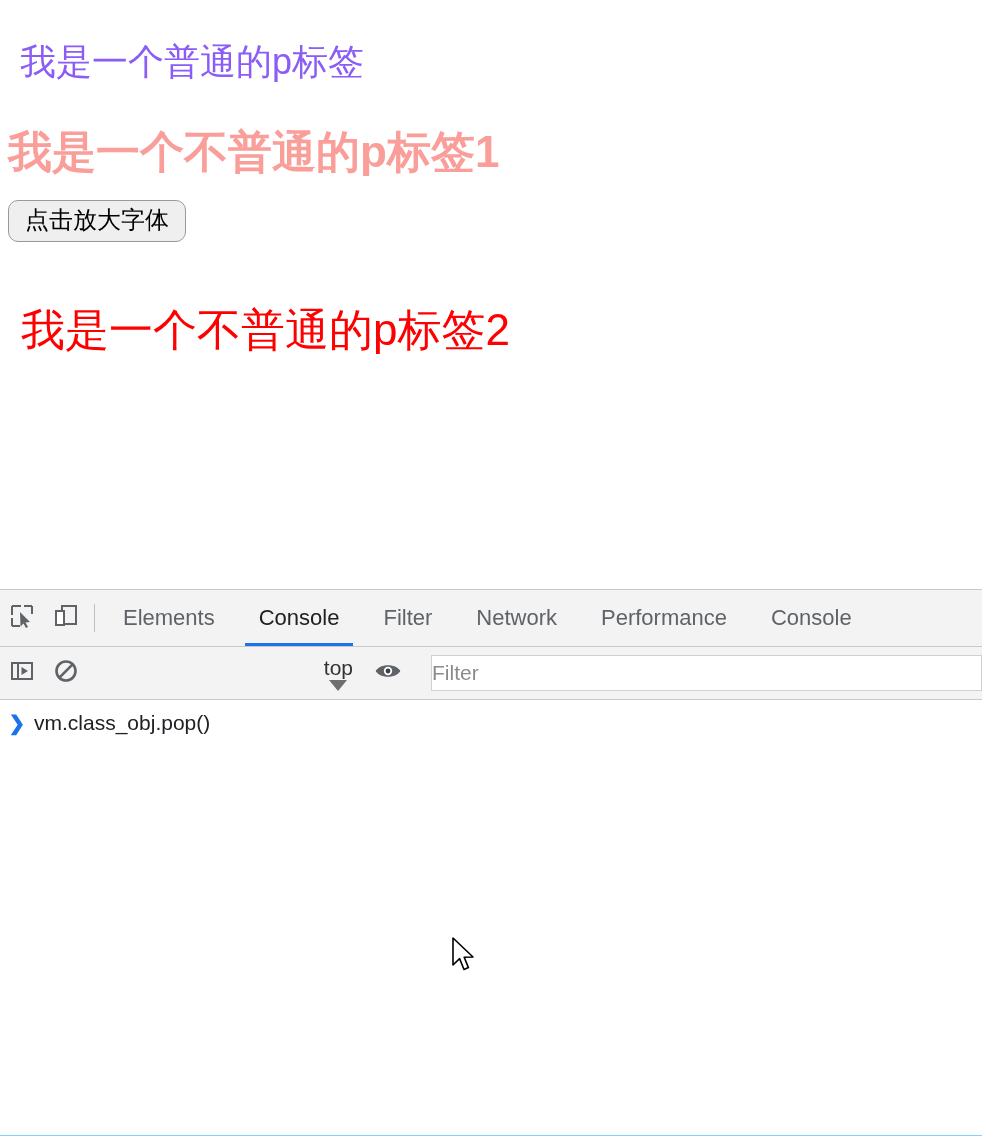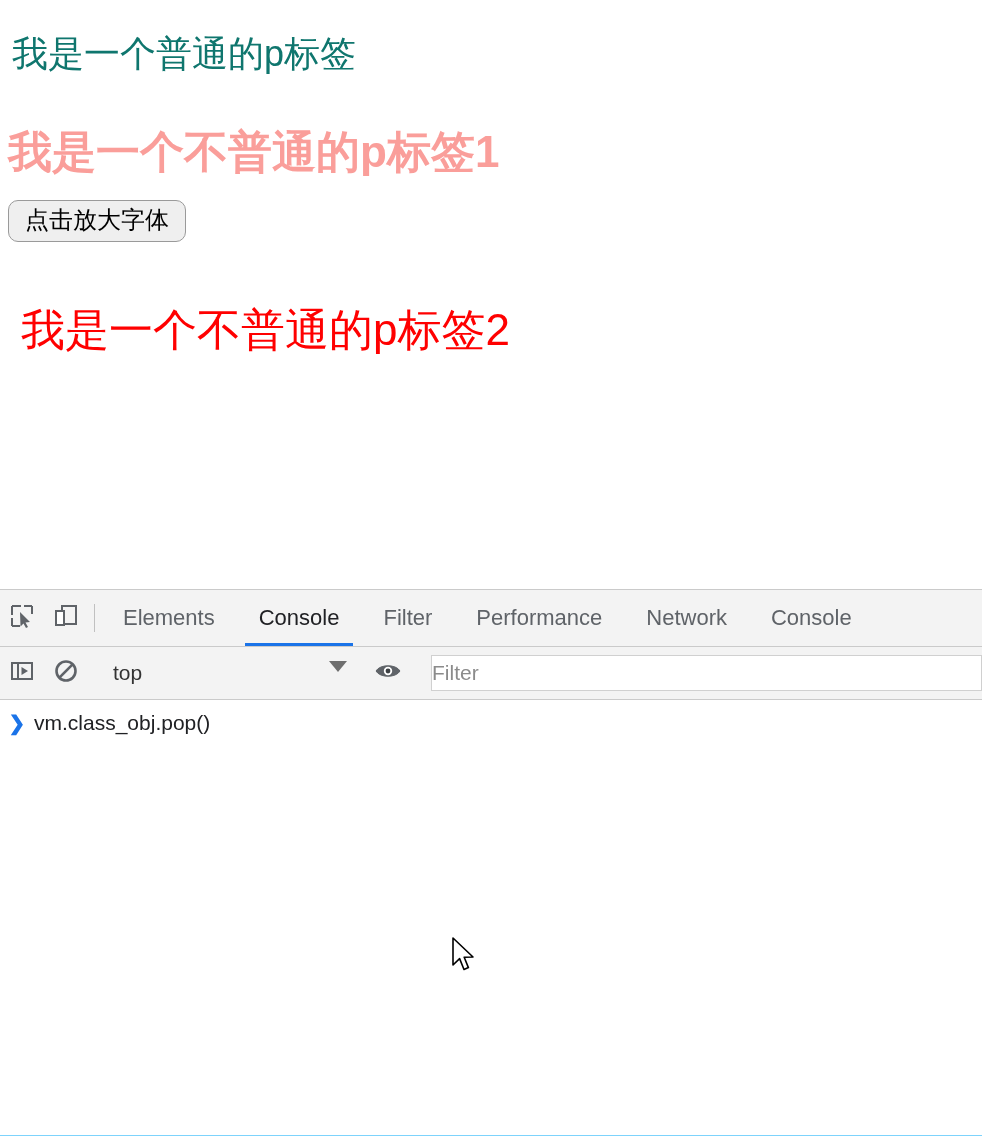--- a/index.html
+++ b/index.html
@@ -20,27 +20,27 @@
     position: absolute;
     left: 0;
     top: 0;
     width: 982px;
     height: 589px;
     background: #ffffff;
     overflow: hidden;
   }
 
   .p-plain {
-    margin: 4px;
+    margin: 12px;
     position: absolute;
     left: 8px;
     top: 28px;
     font-size: 36px;
     line-height: 44px;
-    color: #0f766e;
+    color: #8b5cf6;
     font-weight: normal;
     white-space: nowrap;
   }
 
   .p-pink {
     margin: 0;
     position: absolute;
     left: 8px;
     top: 124px;
     font-size: 44px;
@@ -148,25 +148,26 @@
     height: 53px;
     background: #f3f3f3;
     border-bottom: 1px solid #cacaca;
     display: flex;
     align-items: center;
     box-sizing: border-box;
   }
 
   .ctx-select {
     display: flex;
-    align-items: flex-start;
+    align-items: flex-end;
     width: 252px;
     padding-left: 12px;
     box-sizing: border-box;
     cursor: default;
+    flex-direction: column;
   }
   .ctx-label {
     font-size: 21px;
     color: #333333;
     flex: 1 1 auto;
   }
   .caret {
     width: 0;
     height: 0;
     border-left: 9px solid transparent;
@@ -272,24 +273,24 @@
       <div class="dt-tab">
         <span>Elements</span>
       </div>
       <div class="dt-tab active">
         <span>Console</span>
       </div>
       <div class="dt-tab">
         <span>Filter</span>
       </div>
       <div class="dt-tab">
+        <span>Network</span>
+      </div>
+      <div class="dt-tab">
         <span>Performance</span>
-      </div>
-      <div class="dt-tab">
-        <span>Network</span>
       </div>
       <div class="dt-tab">
         <span>Console</span>
       </div>
     </div>
   </div>
 
   <div class="dt-console-toolbar">
 
     <div class="dt-icon-btn">

